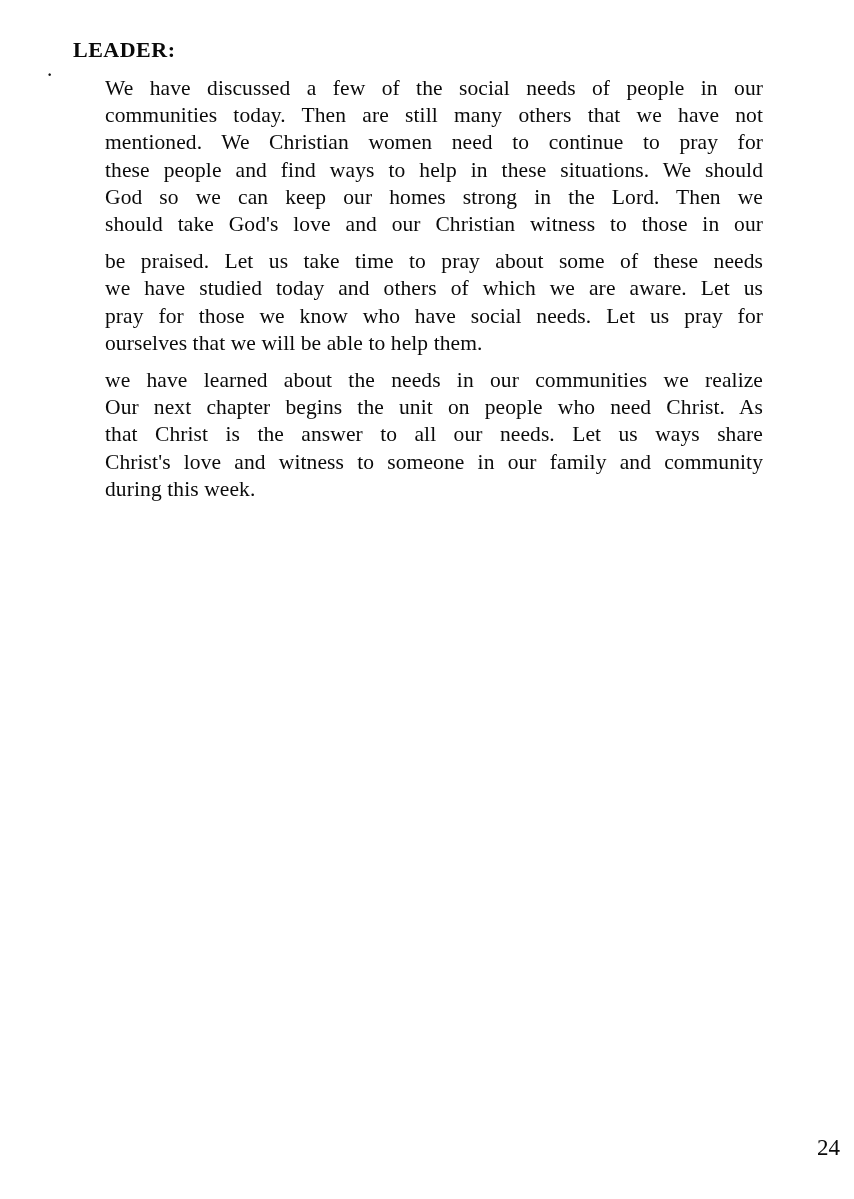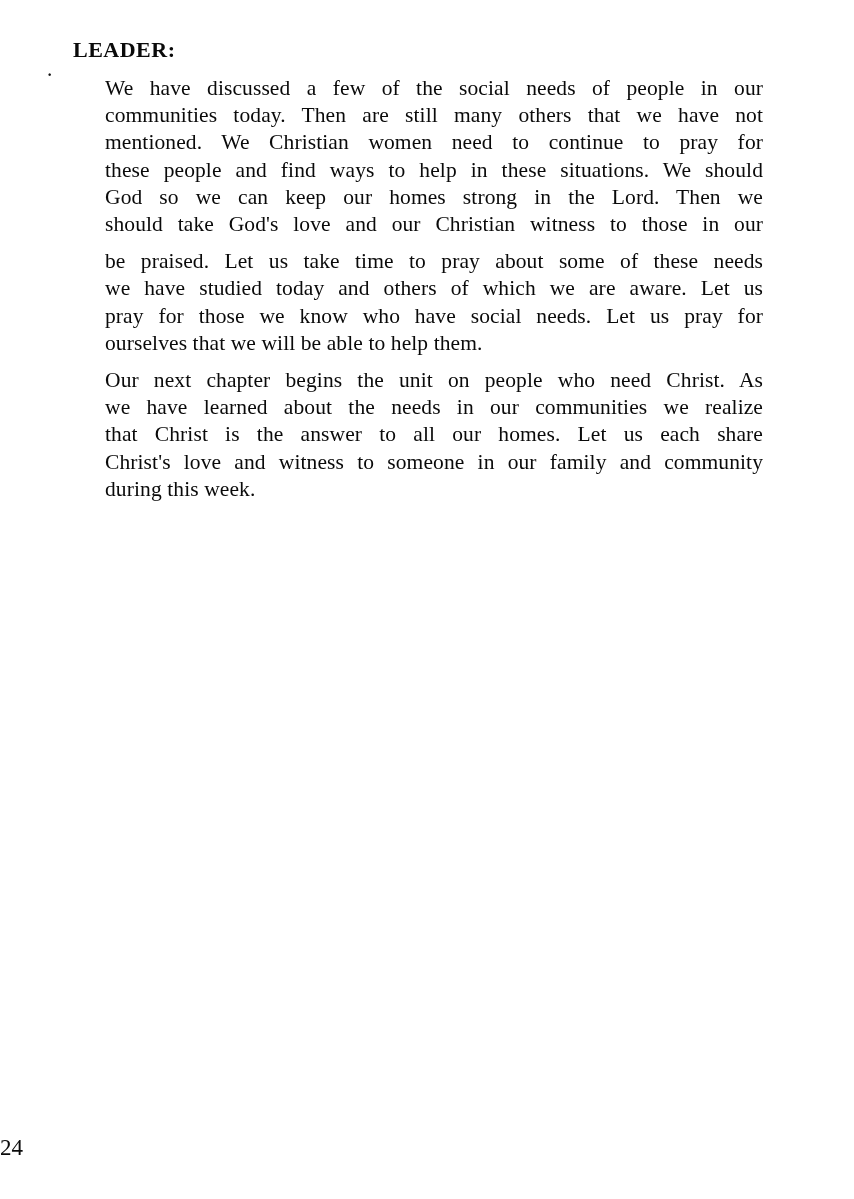--- a/index.html
+++ b/index.html
@@ -50,21 +50,21 @@
     top: 66px;
     font-size: 16px;
     color: #111;
     font-weight: bold;
   }
   .page-number {
     position: absolute;
     top: 1134px;
     left: 0;
     width: 840px;
-    text-align: left;
+    text-align: right;
     font-size: 23px;
     line-height: 27px;
     color: #0a0a0a;
   }
 </style>
 </head>
 <body>
 
 <div class="page">
 
@@ -82,23 +82,23 @@
           <div class="line">God so we can keep our homes strong in the Lord. Then we</div>
           <div class="line">should take God's love and our Christian witness to those in our</div>
         </div>
         <div class="paragraph">
           <div class="line">be praised. Let us take time to pray about some of these needs</div>
           <div class="line">we have studied today and others of which we are aware. Let us</div>
           <div class="line">pray for those we know who have social needs. Let us pray for</div>
           <div class="line last">ourselves that we will be able to help them.</div>
         </div>
         <div class="paragraph">
+          <div class="line">we have learned about the needs in our communities we realize</div>
           <div class="line">Our next chapter begins the unit on people who need Christ. As</div>
-          <div class="line">we have learned about the needs in our communities we realize</div>
-          <div class="line">that Christ is the answer to all our homes. Let us each share</div>
+          <div class="line">that Christ is the answer to all our needs. Let us ways share</div>
           <div class="line">Christ's love and witness to someone in our family and community</div>
           <div class="line last">during this week.</div>
         </div>
       </div>
   </div>
 
   <div class="page-number">24</div>
 
 </div>
 

